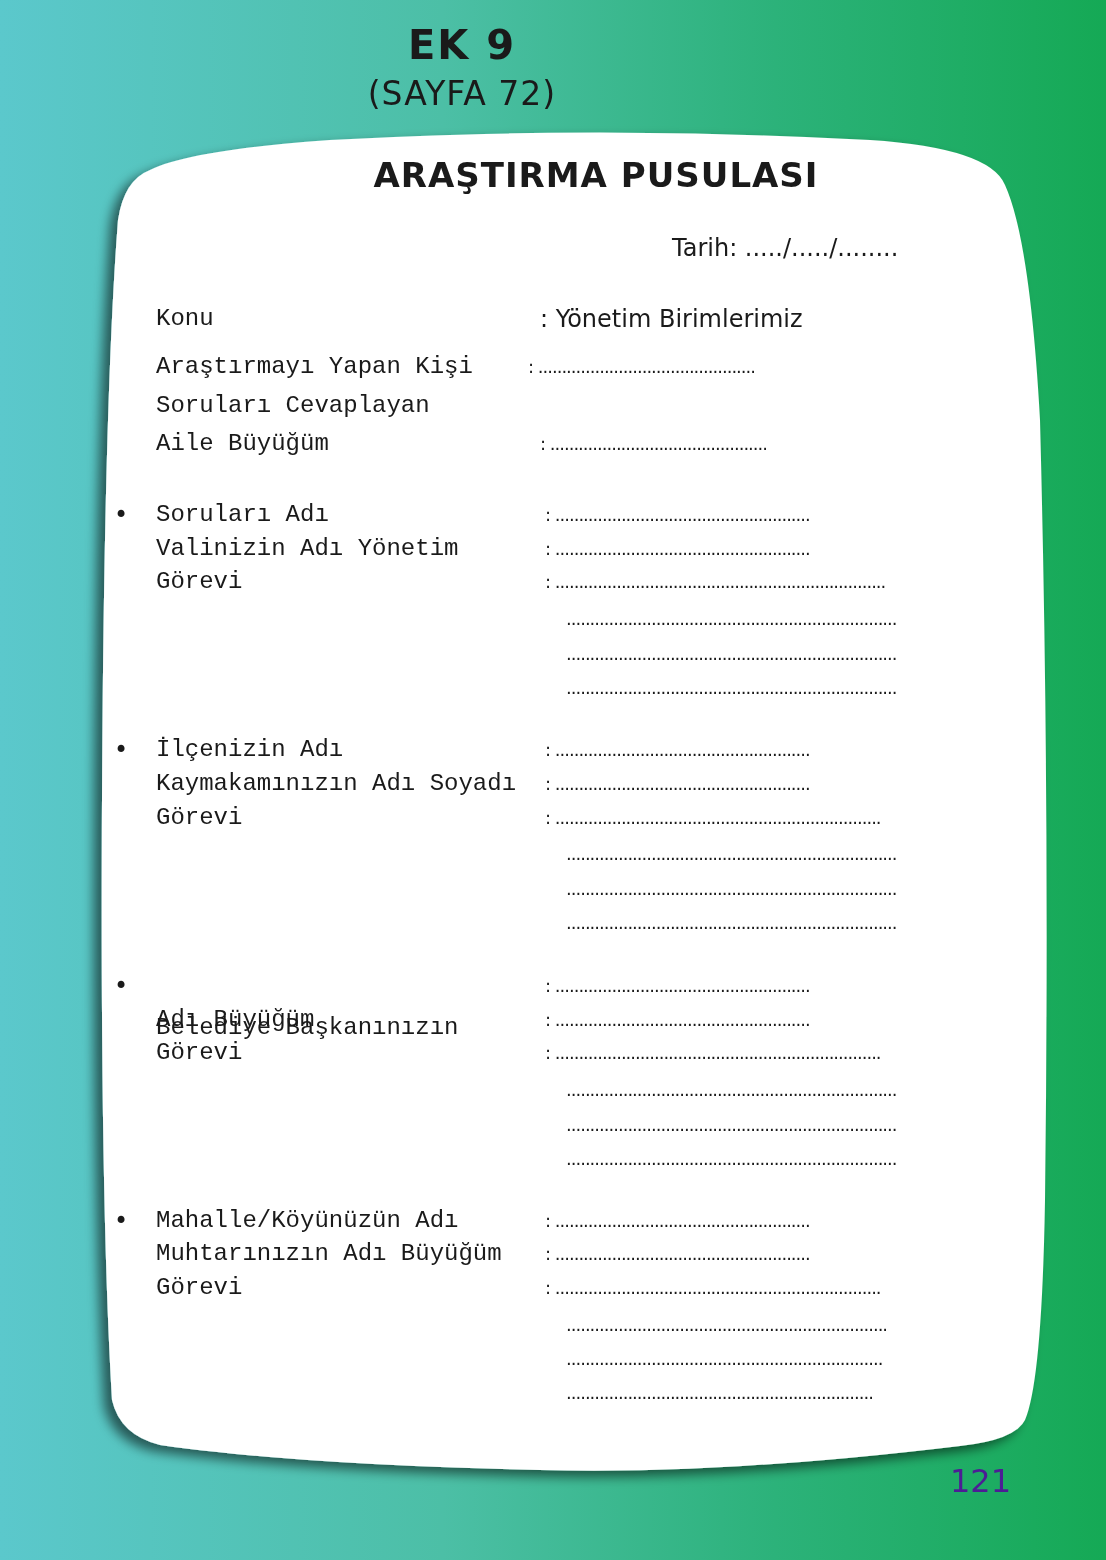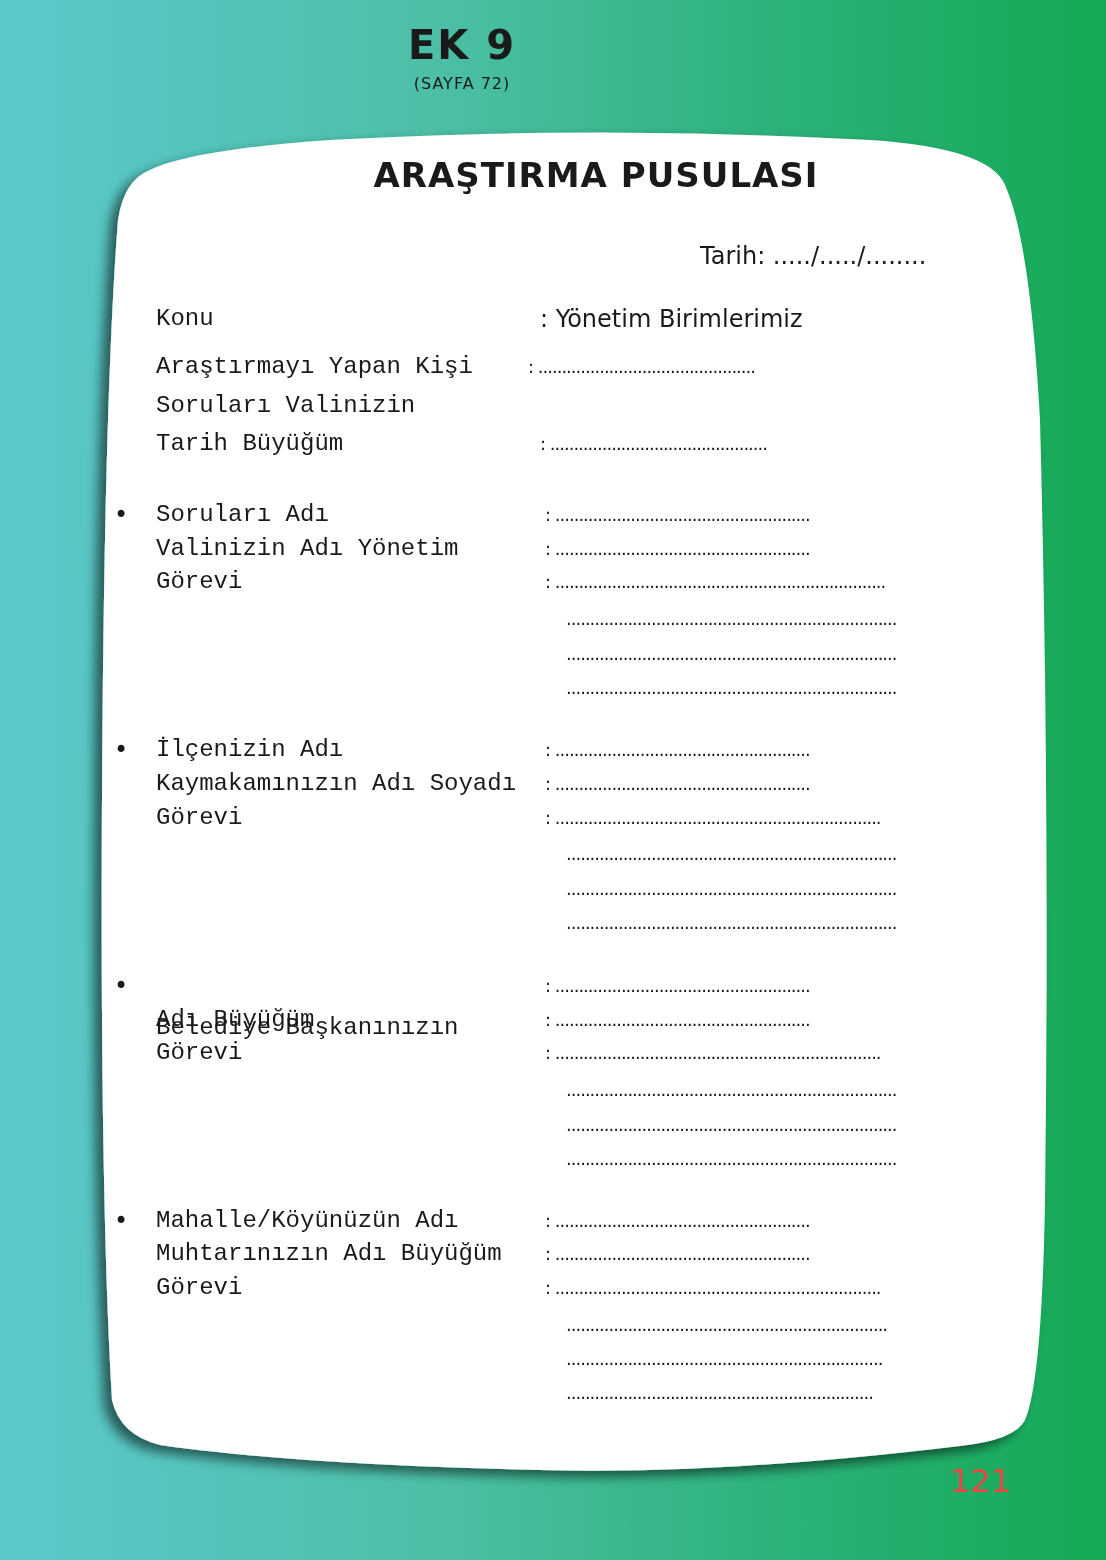--- a/index.html
+++ b/index.html
@@ -3,30 +3,30 @@
 <meta charset="utf-8">
 <style>
   html, body { margin:0; padding:0; }
   body {
     width:1106px; height:1560px; position:relative; overflow:hidden;
     background: linear-gradient(90deg, #5bc8cc 0%, #4cbfa6 40%, #2cb27a 70%, #15a955 100%);
     font-family: "DejaVu Sans", sans-serif; color:#1a1a1a;
   }
   .head { position:absolute; left:0; width:924px; text-align:center; }
   .ek { top:22px; font-size:40px; font-weight:bold; letter-spacing:2px; }
-  .sayfa { top:74px; font-size:16px; letter-spacing:1px; }
+  .sayfa { top:74px; font-size:33px; letter-spacing:1px; }
   svg.paper { position:absolute; left:0; top:0; }
   .title { position:absolute; top:155px; left:0; width:1192px; text-align:center; font-size:34px; font-weight:bold; letter-spacing:1px; }
-  .tarih { position:absolute; top:234px; left:700px; font-size:24px;margin-top:8px; }
+  .tarih { position:absolute; top:234px; left:672px; font-size:24px; }
   .row { position:absolute; font-size:24px; white-space:nowrap; line-height:32px; }
   .lbl { left:156px;font-family:Liberation Mono, monospace; }
   .val { left:540px; }
   .bullet { position:absolute; left:114px; font-size:24px; line-height:32px; }
   .dots { letter-spacing:-1px; font-size:18px; }
-  .pageno { position:absolute; top:1462px; left:950px; font-size:32px; color:#ef4444; }
+  .pageno { position:absolute; top:1462px; left:950px; font-size:32px; color:#4c1d95; }
 </style>
 </head>
 <body>
 
 <div class="head ek">EK 9</div>
 <div class="head sayfa">(SAYFA 72)</div>
 
 <svg class="paper" width="1106" height="1560">
   <defs>
     <filter id="sh" x="-10%" y="-10%" width="120%" height="120%">
@@ -48,22 +48,22 @@
 </svg>
 
 <div class="title">ARAŞTIRMA PUSULASI</div>
 <div class="tarih">Tarih: ...../...../........</div>
 
 <div class="row lbl" style="top:303px">Konu</div>
 <div class="row val" style="top:303px;font-weight:400">: Yönetim Birimlerimiz</div>
 
 <div class="row lbl" style="top:351px">Araştırmayı Yapan Kişi</div>
 <div class="row val dots" style="top:351px;left:528px">: ..............................................</div>
-<div class="row lbl" style="top:390px">Soruları Valinizin</div>
-<div class="row lbl" style="top:428px">Tarih Büyüğüm</div>
+<div class="row lbl" style="top:390px">Soruları Cevaplayan</div>
+<div class="row lbl" style="top:428px">Aile Büyüğüm</div>
 <div class="row val dots" style="top:428px">: ..............................................</div>
 
 <div class="bullet" style="top:499px">•</div>
 <div class="row lbl" style="top:499px">Soruları Adı</div>
 <div class="row lbl" style="top:533px">Valinizin Adı Yönetim</div>
 <div class="row lbl" style="top:566px">Görevi</div>
 <div class="row val dots" style="top:499px;left:545px">: ......................................................</div>
 <div class="row val dots" style="top:533px;left:545px">: ......................................................</div>
 <div class="row val dots" style="top:566px;left:545px">: ......................................................................</div>
 <div class="row val dots" style="top:603px;left:566px">......................................................................</div>

